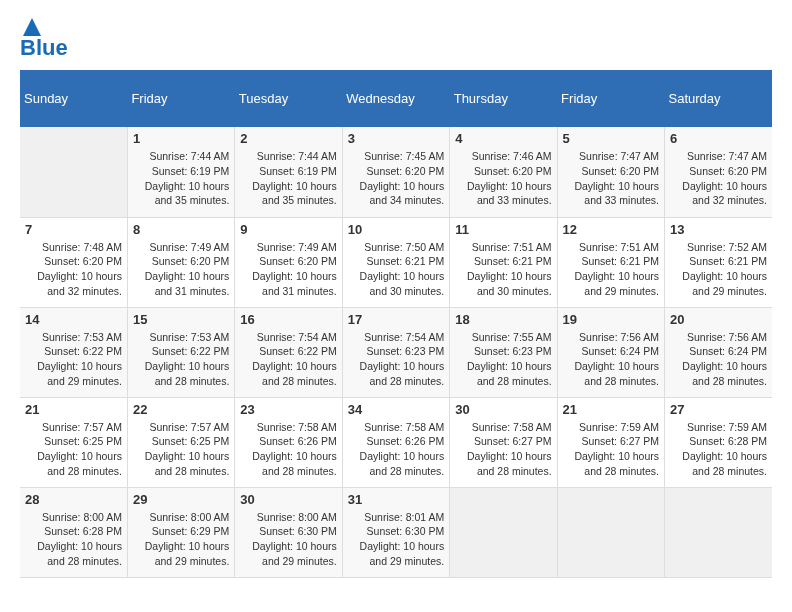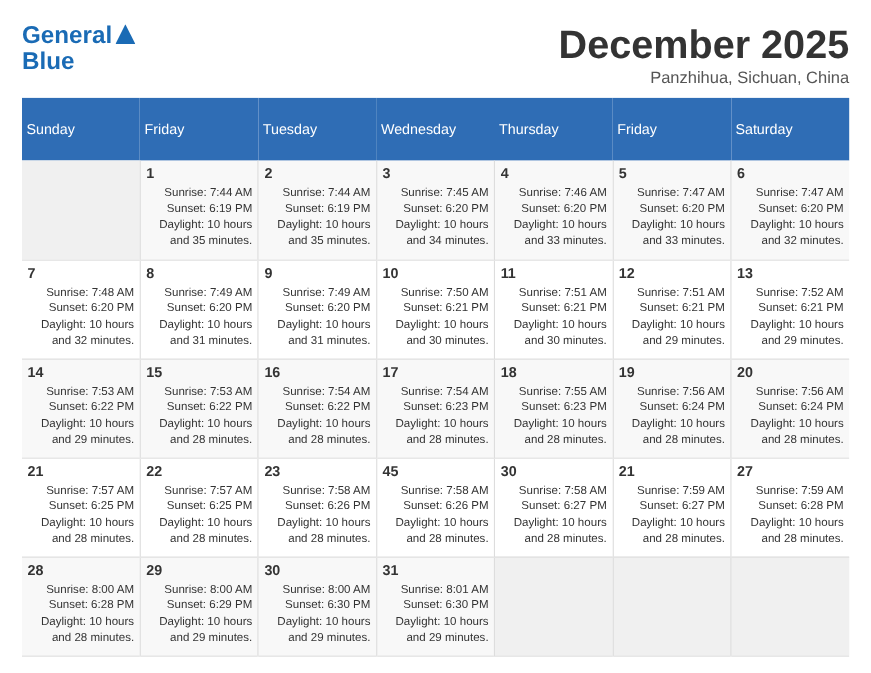--- a/index.html
+++ b/index.html
@@ -88,33 +88,26 @@
     }
     .empty { background: #f0f0f0; }
   </style>
 </head>
 <body>
 
 <div class="header">
   <div class="logo">
     <div style="display:flex; flex-direction:column; align-items:flex-start;">
       <div style="display:flex; align-items:center;">
-        <span class="logo-text">
-          <span>General</span>
-        </span>
         <svg width="18" height="18" viewBox="0 0 18 18" style="margin-left:3px; margin-top:-2px;">
           <polygon points="0,18 9,0 18,18" fill="#1a6bb5"></polygon>
         </svg>
       </div>
       <span class="logo-text" style="color:#1a6bb5;">Blue</span>
     </div>
-  </div>
-  <div class="title-block">
-    <div class="month-title">December 2025</div>
-    <div class="location">Panzhihua, Sichuan, China</div>
   </div>
 </div>
 
 <table>
   <thead>
     <tr>
     <th>Sunday</th>
         <th>Friday</th>
         <th>Tuesday</th>
         <th>Wednesday</th>
@@ -218,21 +211,21 @@
         </td>
         <td>
           <div class="day-num">22</div>
           <div class="day-info">Sunrise: 7:57 AM<br>Sunset: 6:25 PM<br>Daylight: 10 hours and 28 minutes.</div>
         </td>
         <td>
           <div class="day-num">23</div>
           <div class="day-info">Sunrise: 7:58 AM<br>Sunset: 6:26 PM<br>Daylight: 10 hours and 28 minutes.</div>
         </td>
         <td>
-          <div class="day-num">45</div>
+          <div class="day-num">34</div>
           <div class="day-info">Sunrise: 7:58 AM<br>Sunset: 6:26 PM<br>Daylight: 10 hours and 28 minutes.</div>
         </td>
         <td>
           <div class="day-num">30</div>
           <div class="day-info">Sunrise: 7:58 AM<br>Sunset: 6:27 PM<br>Daylight: 10 hours and 28 minutes.</div>
         </td>
         <td>
           <div class="day-num">21</div>
           <div class="day-info">Sunrise: 7:59 AM<br>Sunset: 6:27 PM<br>Daylight: 10 hours and 28 minutes.</div>
         </td>

